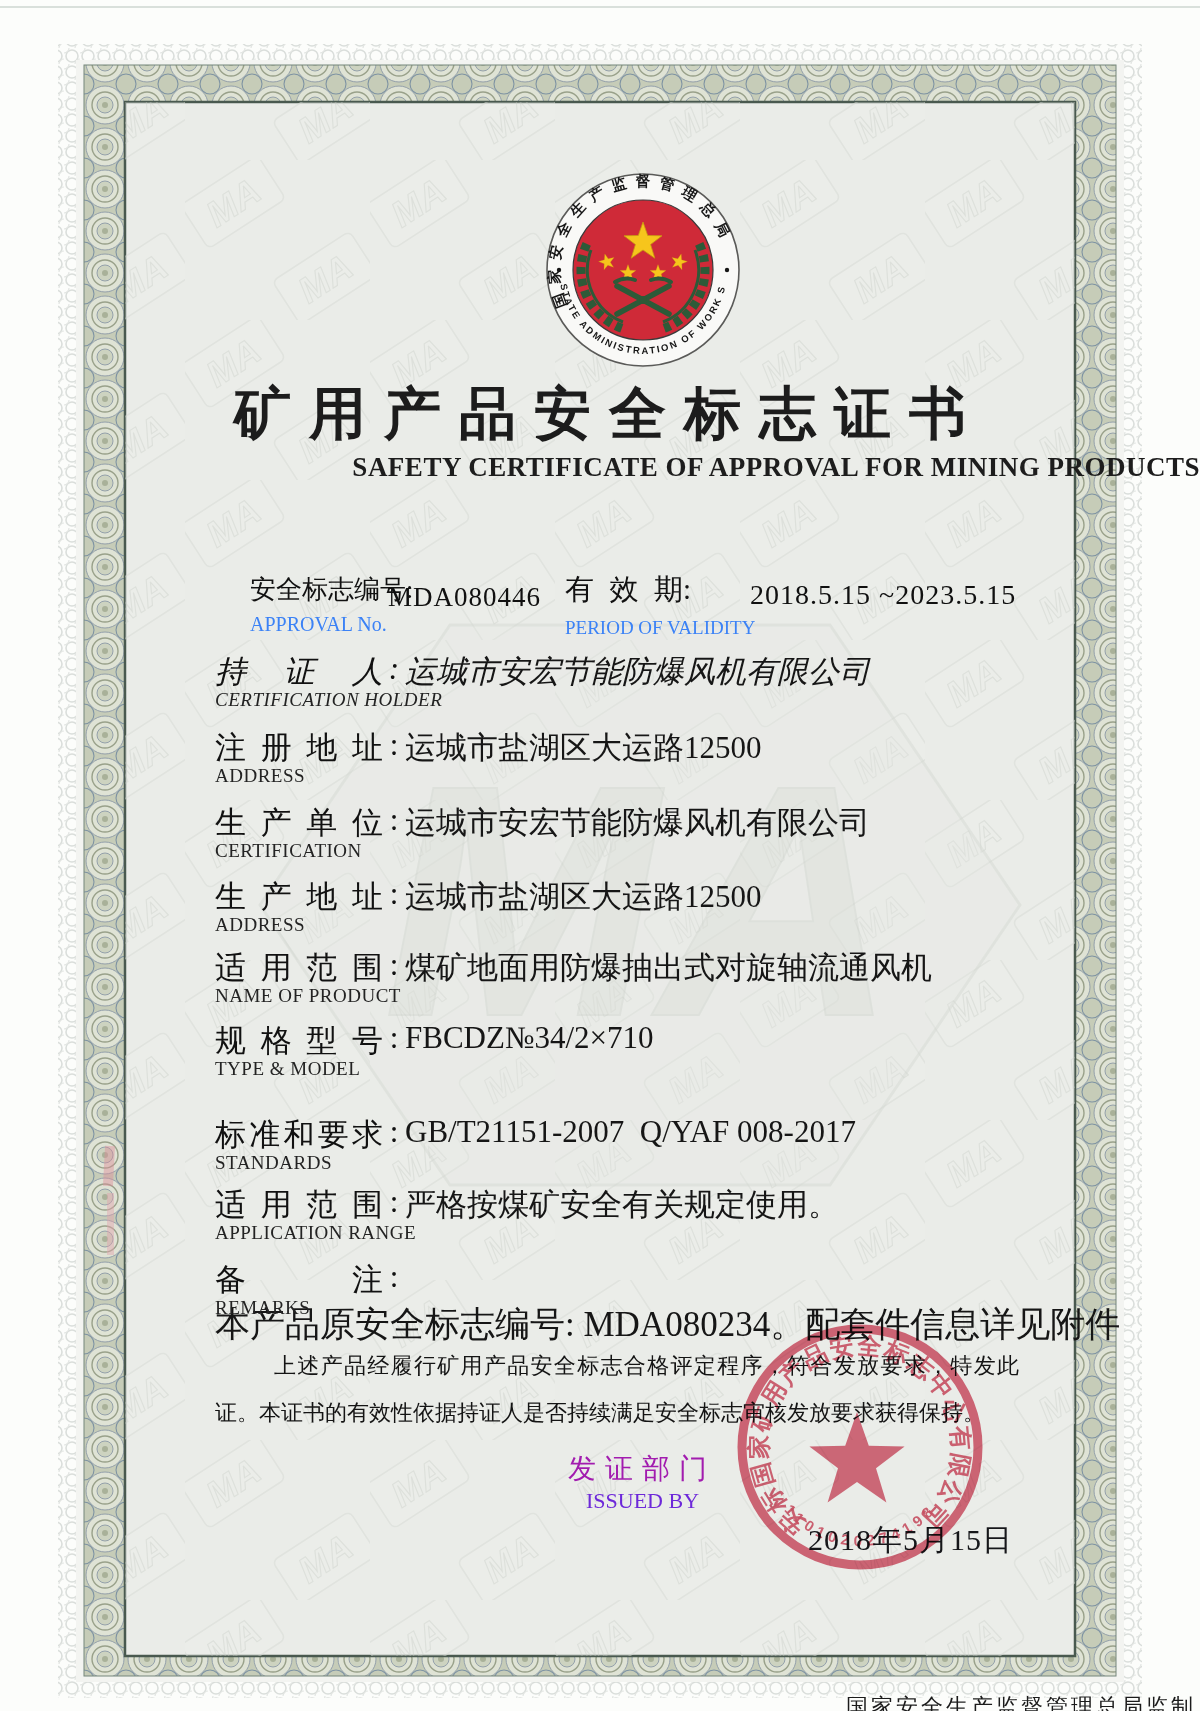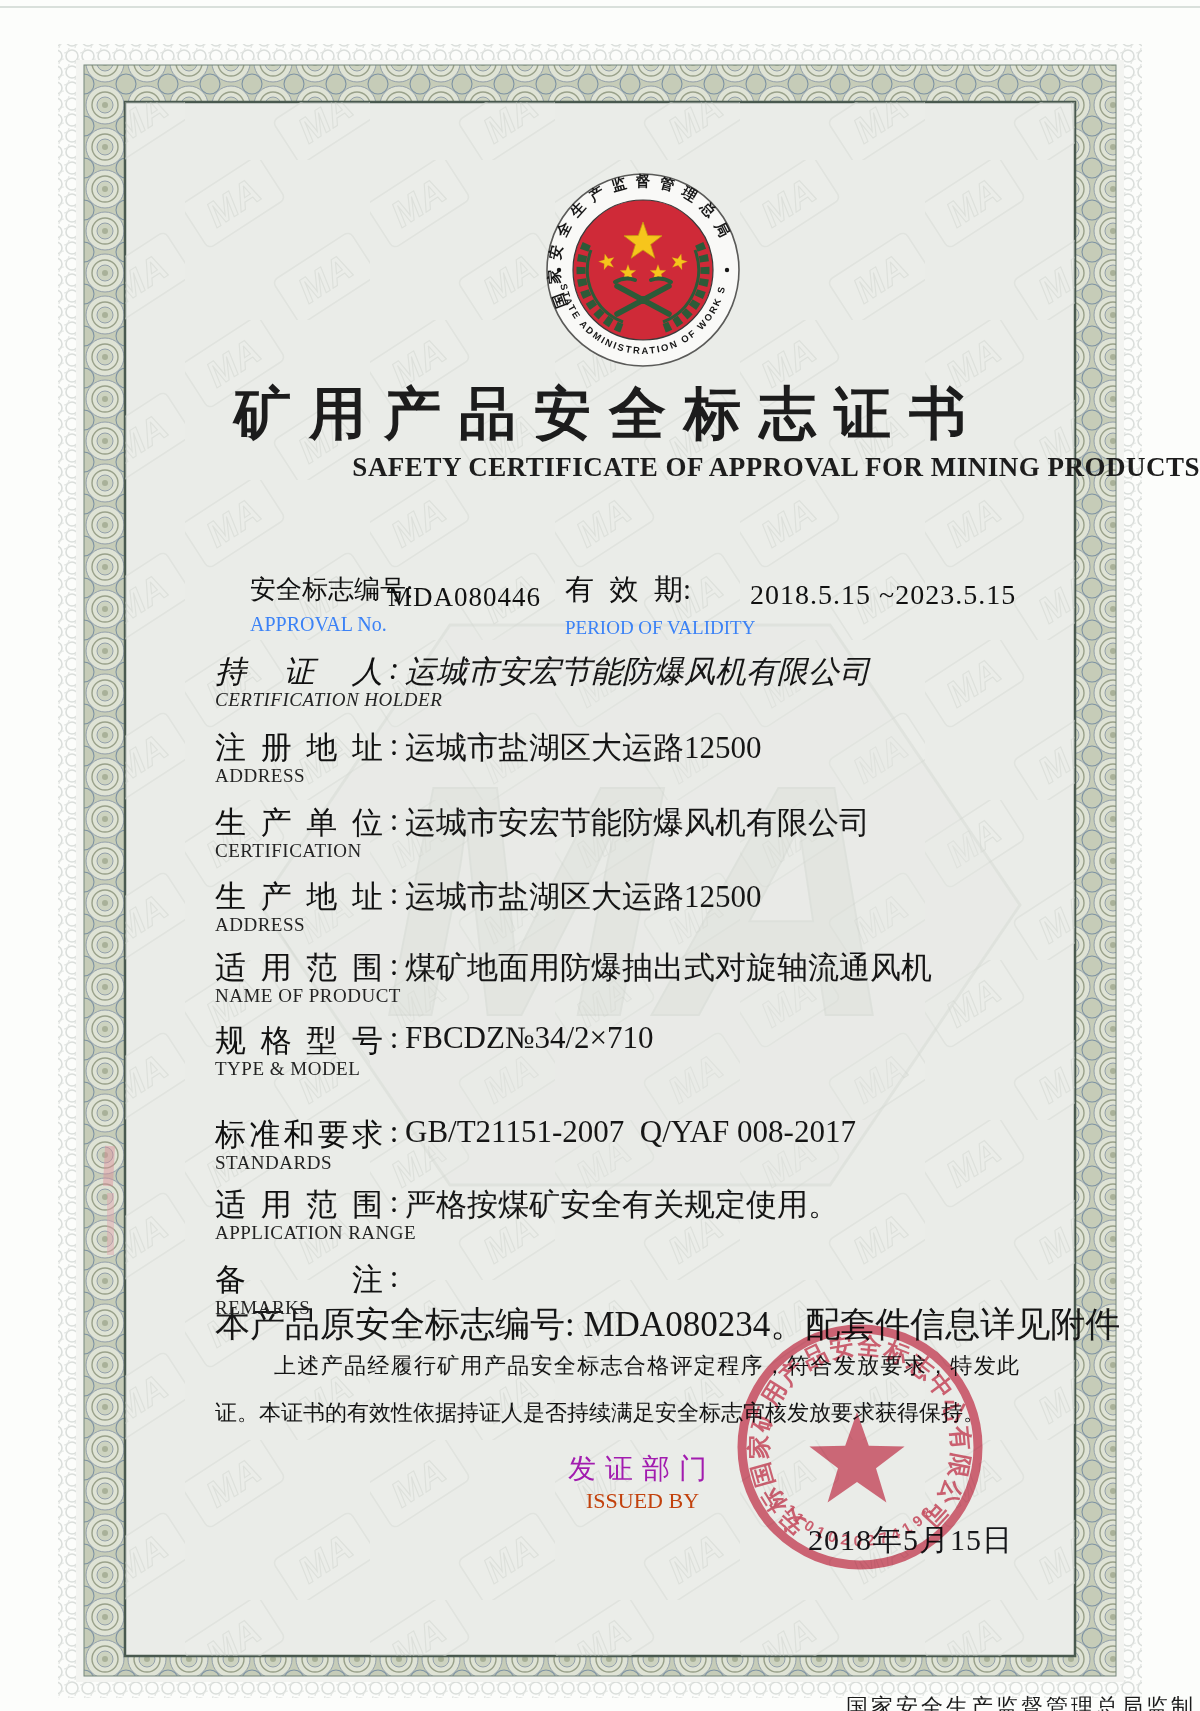--- a/index.html
+++ b/index.html
@@ -20,21 +20,21 @@
   .row{position:absolute;left:215px;width:870px;height:70px;}
   .hdr-lab{font-size:26px;color:#111;}
   .hdr-sub{font-size:20px;color:#3b82f6;}
   .hdr-val{font-size:27px;letter-spacing:1px;color:#101010;}
   .validity-lab{display:inline-block;width:118px;text-align:justify;text-align-last:justify;
                 font-size:29px;color:#111;}
   .dates{font-size:28px;color:#101010;letter-spacing:1px;}
   .declaration{left:215px;top:1342px;width:804px;font-size:22px;line-height:47px;
                text-align:justify;text-indent:59px;color:#141414;}
   .issued-zh{left:568px;top:1450px;font-size:28px;letter-spacing:9px;color:#a21caf;}
-  .issued-en{left:575px;top:1488px;width:135px;text-align:center;font-size:22px;color:#c2410c;}
+  .issued-en{left:575px;top:1488px;width:135px;text-align:center;font-size:22px;color:#6d28d9;}
   .issue-date{left:808px;top:1520px;font-size:30px;color:#16171a;letter-spacing:1px;}
   .footer{left:846px;top:1692px;font-size:22px;letter-spacing:3px;color:#1b1b1b;white-space:nowrap;}
   .stamp{left:720px;top:1307px;mix-blend-mode:multiply;opacity:0.92;}
   .emblem{left:545px;top:172px;}
 </style>
 </head>
 <body>
 
 <div class="page">
 

